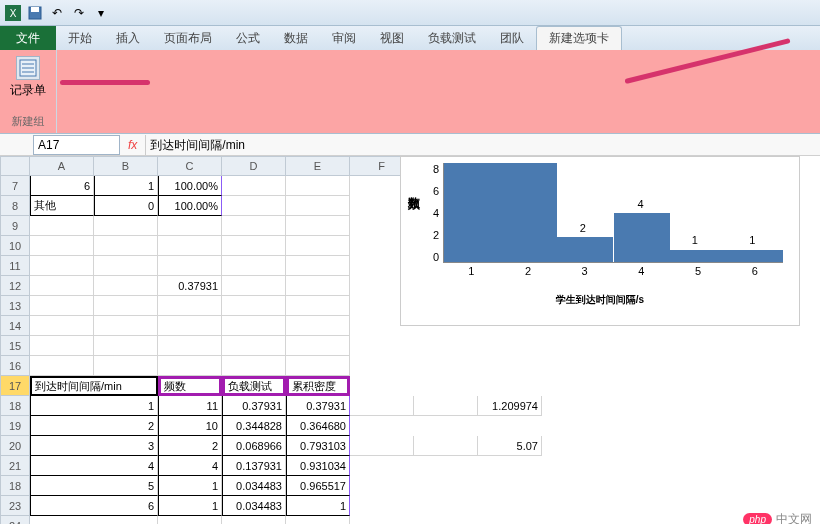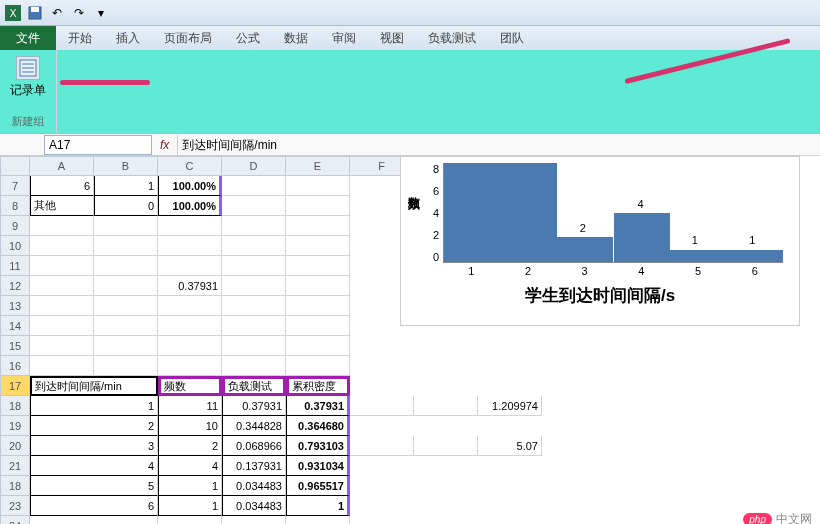--- a/index.html
+++ b/index.html
@@ -7,64 +7,64 @@
     
     .qat { background: linear-gradient(#e8f0f8, #d5e3f0); height: 26px; display: flex; align-items: center; padding: 0 4px; border-bottom: 1px solid #a8bed0; }
     .qat-icon { width: 18px; height: 18px; margin-right: 4px; display: inline-flex; align-items: center; justify-content: center; }
     .qat-title { flex: 1; text-align: center; color: #555; font-size: 12px; }
     
     .ribbon-tabs { display: flex; background: linear-gradient(#e8f0f8, #d5e3f0); height: 24px; align-items: flex-end; }
     .file-tab { background: #1a7038; color: #fff; padding: 4px 16px; height: 24px; display: flex; align-items: center; }
     .ribbon-tab { padding: 4px 12px; color: #444; cursor: pointer; height: 24px; display: flex; align-items: center; }
     .ribbon-tab.active { background: #f5f5f5; border: 1px solid #a8bed0; border-bottom: none; border-radius: 3px 3px 0 0; }
     
-    .ribbon-content { background: #5eead4; height: 84px; display: flex; border-bottom: 1px solid #a8bed0; position: relative; }
+    .ribbon-content { background: #fca5a5; height: 84px; display: flex; border-bottom: 1px solid #a8bed0; position: relative; }
     .ribbon-group { padding: 4px 8px; text-align: center; border-right: 1px solid #ccd8e4; display: flex; flex-direction: column; justify-content: space-between; }
     .ribbon-btn { display: flex; flex-direction: column; align-items: center; gap: 2px; padding: 2px; }
     .ribbon-btn-icon { width: 24px; height: 24px; background: #e0e8f0; border: 1px solid #a0b4c8; display: flex; align-items: center; justify-content: center; }
     .group-label { font-size: 11px; color: #666; }
     .red-line { position: absolute; width: 90px; height: 5px; background: #d6336c; border-radius: 3px; }
     .red-line-1 { left: 60px; top: 30px; }
     .red-line-2 { right: 30px; top: -12px; width: 170px; transform: rotate(-14deg); transform-origin: right; }
     
     .controls-row { display: flex; align-items: center; height: 22px; background: #f8f8f8; border-bottom: 1px solid #d0d0d0; }
-    .namebox { width: 108px; border: 1px solid #a0b4c8; background: #fff; padding: 2px 4px; margin-left: 44px; height: 20px; }
-    .fx-label { margin: 0 8px; font-style: italic; color: #7f1d1d; }
+    .namebox { width: 87px; border: 1px solid #a0b4c8; background: #fff; padding: 2px 4px; margin-left: 33px; height: 20px; }
+    .fx-label { margin: 0 8px; font-style: italic; color: #ef4444; }
     .formula-bar { flex: 1; padding: 2px 4px; border-left: 1px solid #ccc; height: 20px; }
     
     .sheet-area { display: flex; position: relative; }
     .row-headers { display: flex; flex-direction: column; background: #e8eef4; }
     .corner { width: 30px; height: 20px; background: #e8eef4; border: 1px solid #c0cad4; }
     .row-h { width: 30px; height: 20px; border: 1px solid #c0cad4; border-top: none; text-align: center; font-size: 11px; color: #555; display: flex; align-items: center; justify-content: center; background: #e8eef4; }
     .row-h.sel { background: #ffd968; }
     
     .grid { flex: 1; }
     .col-headers { display: flex; }
     .col-h { width: 64px; height: 20px; border: 1px solid #c0cad4; border-left: none; text-align: center; font-size: 11px; color: #555; background: #e8eef4; display: flex; align-items: center; justify-content: center; }
     .grid-row { display: flex; }
     .cell { width: 64px; height: 20px; border-right: 1px solid #d4d4d4; border-bottom: 1px solid #d4d4d4; padding: 1px 3px; font-size: 11px; display: flex; align-items: center; overflow: hidden; white-space: nowrap; }
     .cell.r { justify-content: flex-end; }
     .cell.b { border: 3px solid #a21caf; }
     .cell.bb { border-bottom: 1px solid #000; }
     .cell.bl { border-left: 1px solid #000; }
-    .cell.br { border-right: 3px solid #8b5cf6; font-weight: bold; }
+    .cell.br { border-right: 1px solid #8b5cf6; }
     .cell.sel { border: 2px solid #000; }
     .cell.wide { width: 128px; }
     .cell.long { font-size: 11px; }
     
     .chart { position: absolute; left: 400px; top: 0; width: 400px; height: 170px; background: #fff; border: 1px solid #ccc; }
     .chart-inner { position: relative; width: 100%; height: 100%; }
     .chart-ylabel { position: absolute; left: 4px; top: 30px; writing-mode: vertical-rl; font-size: 12px; font-weight: bold; }
     .chart-yaxis { position: absolute; left: 24px; top: 6px; height: 100px; display: flex; flex-direction: column; justify-content: space-between; font-size: 11px; text-align: right; width: 14px; }
     .chart-plot { position: absolute; left: 42px; top: 6px; width: 340px; height: 100px; border-left: 1px solid #888; border-bottom: 1px solid #888; }
     .chart-bar { position: absolute; bottom: 0; background: #4a7ab0; }
     .chart-bar-label { position: absolute; font-size: 11px; text-align: center; width: 20px; }
     .chart-xaxis { position: absolute; left: 42px; top: 108px; width: 340px; display: flex; }
     .chart-xtick { flex: 1; text-align: center; font-size: 11px; }
-    .chart-xlabel { position: absolute; bottom: 18px; width: 100%; text-align: center; font-size: 17px; font-weight: bold; }
+    .chart-xlabel { position: absolute; bottom: 18px; width: 100%; text-align: center; font-size: 10px; font-weight: bold; }
     
     .watermark { position: absolute; right: 8px; bottom: 8px; display: flex; align-items: center; gap: 4px; }
     .wm-badge { background: #f36; color: #fff; font-size: 10px; padding: 1px 6px; border-radius: 8px; font-style: italic; }
     .wm-text { font-size: 12px; color: #888; }
   </style>
 </head>
 <body>
 
 <div class="qat">
   <span class="qat-icon">
@@ -88,20 +88,21 @@
   <div class="file-tab">文件</div>
   <div class="ribbon-tab">开始</div>
   <div class="ribbon-tab">插入</div>
   <div class="ribbon-tab">页面布局</div>
   <div class="ribbon-tab">公式</div>
   <div class="ribbon-tab">数据</div>
   <div class="ribbon-tab">审阅</div>
   <div class="ribbon-tab">视图</div>
   <div class="ribbon-tab">负载测试</div>
   <div class="ribbon-tab">团队</div>
+  <div class="ribbon-tab active">新建选项卡</div>
 </div>
 
 <div class="ribbon-content">
   <div class="ribbon-group">
     <div class="ribbon-btn">
       <div class="ribbon-btn-icon">
         <svg width="20" height="20" viewBox="0 0 20 20">
             <rect x="2" y="2" width="16" height="16" fill="#e8f0f8" stroke="#4a7ab0"></rect>
             <line x1="4" y1="6" x2="16" y2="6" stroke="#4a7ab0"></line>
             <line x1="4" y1="10" x2="16" y2="10" stroke="#4a7ab0"></line>

